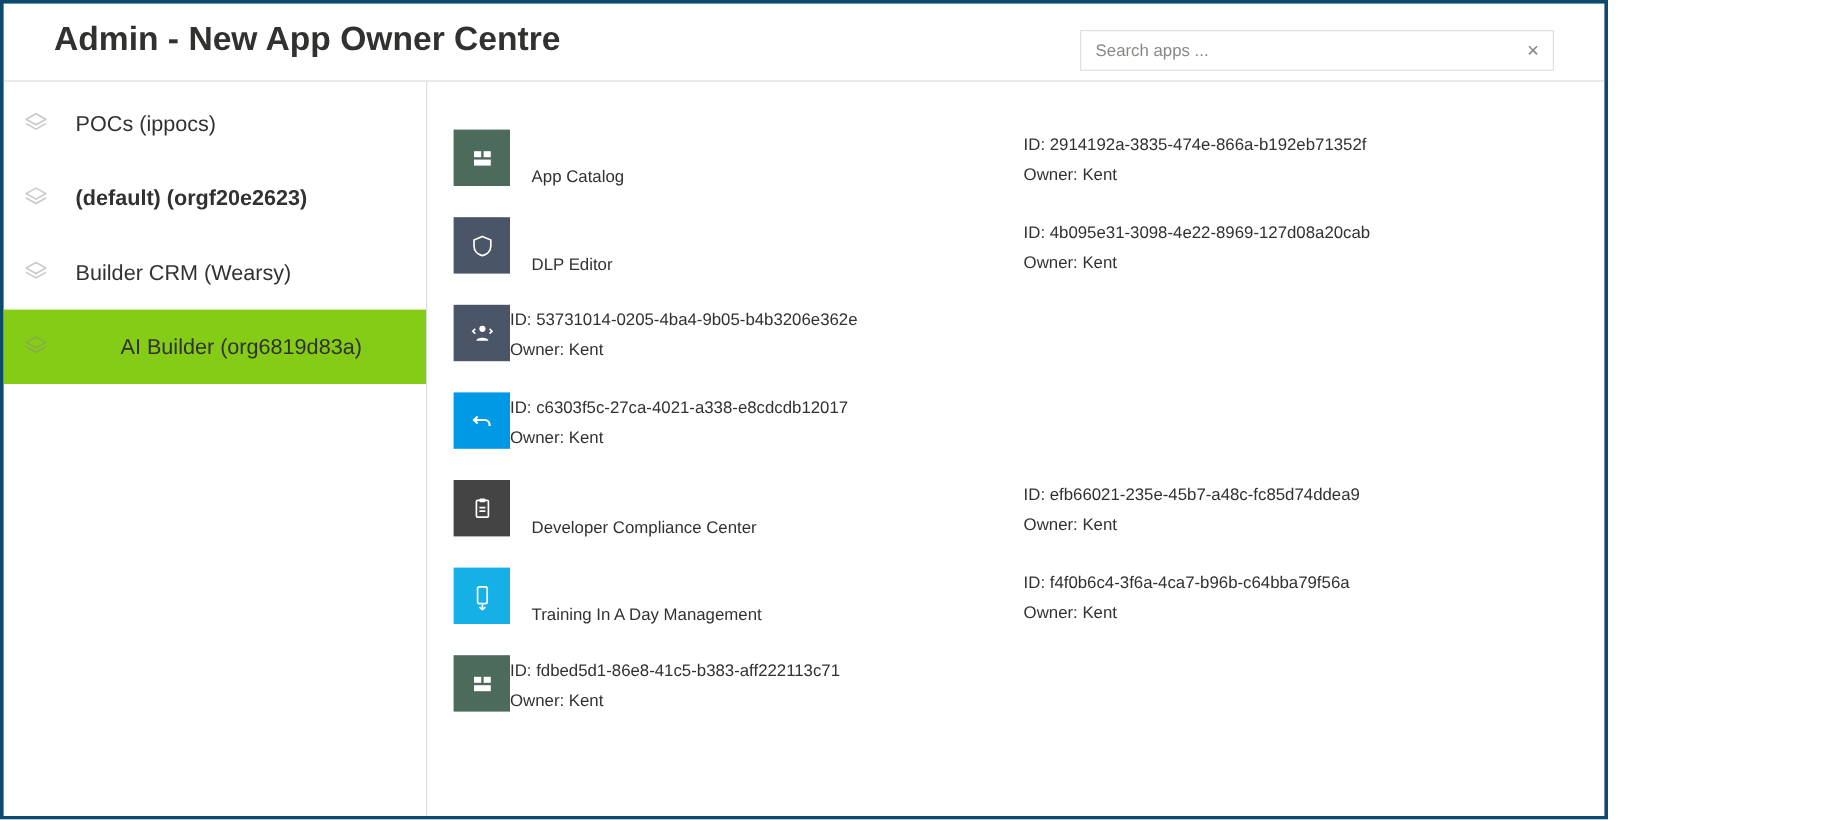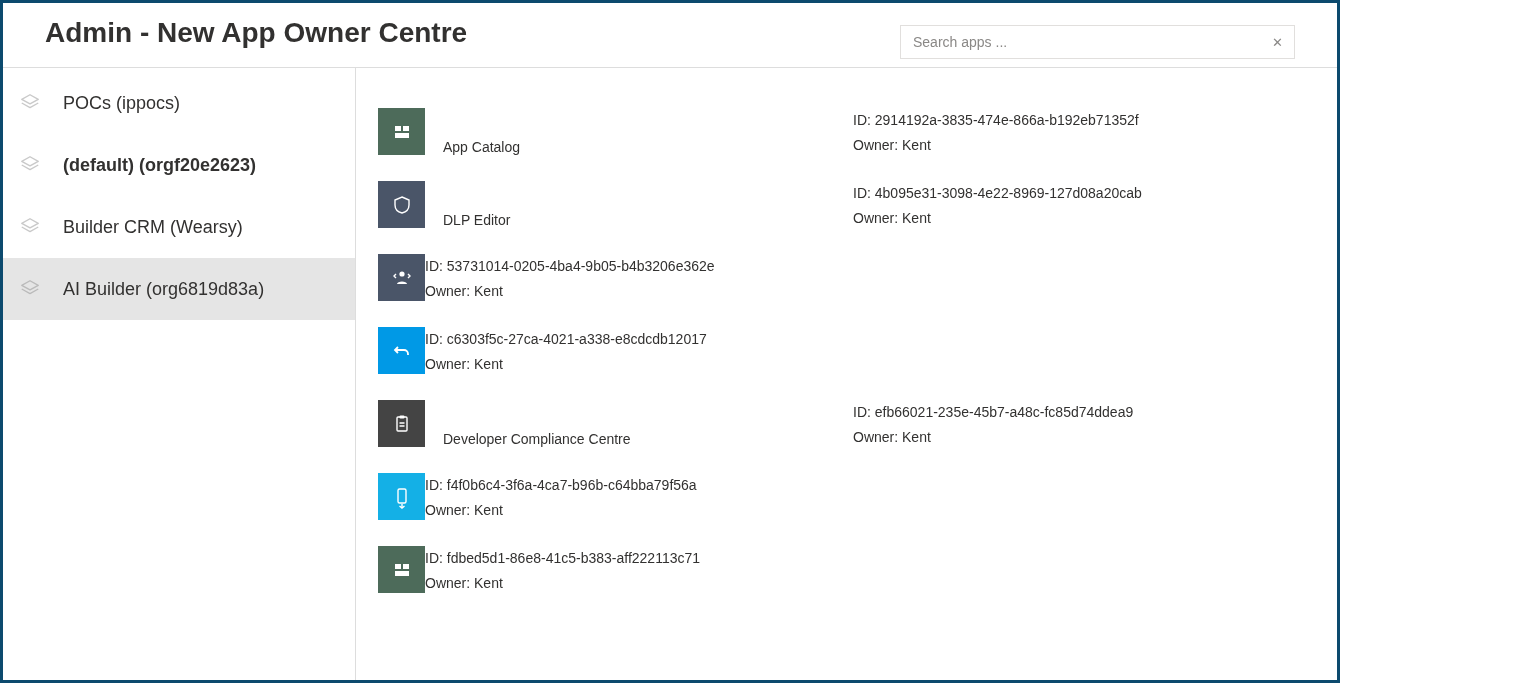--- a/index.html
+++ b/index.html
@@ -75,21 +75,22 @@
   .env-item {
     display: flex;
     align-items: center;
     height: 62px;
     padding: 0 16px;
     cursor: pointer;
     font-size: 18px;
     color: #323130;
   }
   .env-item.hovered {
-    background: #e5e5e5;
+    background: #84cc16;
+    text-align: center;
   }
   .env-item.selected .env-label {
     font-weight: 600;
   }
   .env-icon {
     width: 22px;
     display: flex;
     justify-content: center;
     margin-right: 22px;
     opacity: 0.45;
@@ -265,32 +266,33 @@
             <span><span>ID: </span><span>c6303f5c-27ca-4021-a338-e8cdcdb12017</span></span>
             <span><span>Owner: </span><span>Kent</span></span>
           </div>
         </div>
         <div class="app-row">
           <div class="app-icon" style="background: rgb(68, 68, 68);">
             <svg width="24" height="24" viewBox="0 0 24 24">
               <use href="#clipboard-icon"></use>
             </svg>
           </div>
-          <div class="app-name">Developer Compliance Centre</div>
+          <div class="app-name">Developer Compliance Center</div>
           <div class="app-meta">
             <span><span>ID: </span><span>efb66021-235e-45b7-a48c-fc85d74ddea9</span></span>
             <span><span>Owner: </span><span>Kent</span></span>
           </div>
         </div>
         <div class="app-row">
           <div class="app-icon" style="background: rgb(20, 176, 230);">
             <svg width="24" height="24" viewBox="0 0 24 24">
               <use href="#phone-down-icon"></use>
             </svg>
           </div>
+          <div class="app-name">Training In A Day Management</div>
           <div class="app-meta">
             <span><span>ID: </span><span>f4f0b6c4-3f6a-4ca7-b96b-c64bba79f56a</span></span>
             <span><span>Owner: </span><span>Kent</span></span>
           </div>
         </div>
         <div class="app-row">
           <div class="app-icon" style="background: rgb(77, 107, 90);">
             <svg width="24" height="24" viewBox="0 0 24 24">
               <use href="#grid-app-icon"></use>
             </svg>

